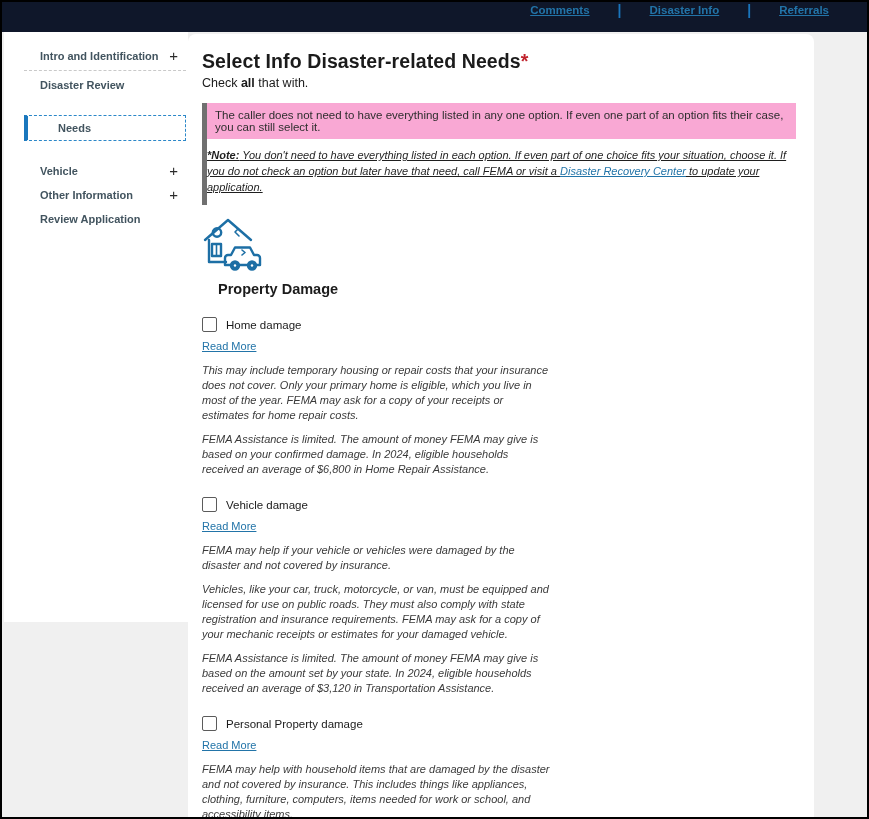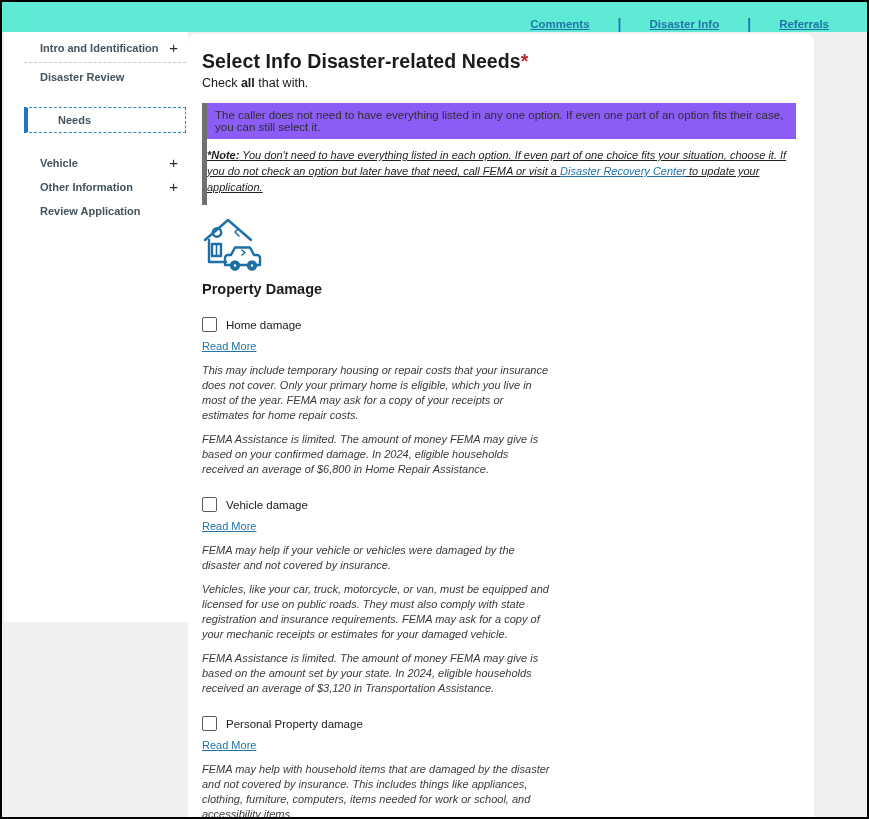--- a/index.html
+++ b/index.html
@@ -1,48 +1,48 @@
 <!DOCTYPE html>
 <html><head>
 <meta charset="utf-8">
 <style>
   * { margin:0; padding:0; box-sizing:border-box; }
   html,body { width:869px; height:819px; }
   body { font-family:"Liberation Sans", sans-serif; background:#f0f0f0; }
   .screen { position:relative; width:869px; height:819px; border:2px solid #000; background:#f0f0f0; overflow:hidden; }
 
   
-  .topbar { position:absolute; left:0; top:0; width:100%; height:30px; background:#5eead4; display:flex; align-items:flex-end; justify-content:flex-end; padding-right:38px; }
+  .topbar { position:absolute; left:0; top:0; width:100%; height:30px; background:#0f172a; display:flex; align-items:flex-start; justify-content:flex-end; padding-right:38px; }
   .topnav { display:flex; align-items:center; gap:0; }
   .topnav a { color:#2274a8; font-size:11.5px; font-weight:bold; text-decoration:underline; cursor:pointer; }
   .nav-divider { color:#1a75bc; font-weight:bold; font-size:14px; margin:0 28px; }
 
   
   .sidebar-bg { position:absolute; left:2px; top:30px; width:184px; height:590px; background:#ffffff; }
-  .sidebar { position:absolute; left:22px; top:34px; width:162px; color:#42545f; }
+  .sidebar { position:absolute; left:22px; top:42px; width:162px; color:#42545f; }
   .side-item { display:flex; align-items:center; justify-content:space-between; padding:6px 8px 6px 16px; font-size:11px; font-weight:bold; cursor:pointer; }
   .side-sep { border-top:1px dashed #c9c9c9; margin:2px 0; }
   .side-item.selected { border:1px dashed #2b87c8; border-left:4px solid #1a77bd; padding-left:30px; margin:18px 0; }
   .plus { font-size:15px; font-weight:normal; color:#2b2b2b; line-height:10px; }
 
   
   .panel { position:absolute; left:186px; top:32px; width:626px; height:783px; background:#ffffff; border-radius:8px 8px 0 0; padding:16px 18px 0 14px; }
   h1 { font-size:19.5px; color:#1b1b1b; font-weight:bold; letter-spacing:0.1px; }
   h1 .req { color:#c0222c; }
   .subtitle { font-size:12.5px; color:#1b1b1b; margin-top:3px; }
   .subtitle b { font-weight:bold; }
 
   .callout-wrap { border-left:5px solid #707070; margin-top:13px; }
-  .info-box { background:#8b5cf6; color:#2e2e2e; font-size:11.5px; padding:6px 8px; }
+  .info-box { background:#f9a8d4; color:#2e2e2e; font-size:11.5px; padding:6px 8px; }
   .note { font-size:11px; color:#1f1f1f; font-style:italic; padding:8px 8px 10px 0; line-height:16px;text-decoration:underline; }
   .note .note-label { font-weight:bold; }
   .note a { color:#2274a8; text-decoration:underline; cursor:pointer; }
 
   .section-icon { margin-top:12px; width:60px; height:54px; }
-  .section-heading { font-size:14.5px; font-weight:bold; color:#1b1b1b; margin-top:6px; margin-bottom:12px; }
+  .section-heading { font-size:14.5px; font-weight:bold; color:#1b1b1b; margin-top:6px; margin-bottom:12px;margin-left:16px; }
 
   .option { margin-top:20px; }
   .option:first-of-type { margin-top:14px; }
   .chk-row { display:flex; align-items:center; gap:9px; cursor:pointer; }
   .chk { width:15px; height:15px; border:1px solid #5b5b5b; border-radius:2px; background:#fff; flex:0 0 auto; }
   .chk-label { font-size:11.5px; color:#1b1b1b; }
   .read-more { display:inline-block; margin-top:8px; font-size:11px; font-weight:normal; color:#2274a8; text-decoration:underline; cursor:pointer; }
   .para { width:348px; font-size:11px; font-style:italic; color:#3a3a3a; line-height:15px; margin-top:9px; }
 </style>
 </head>

